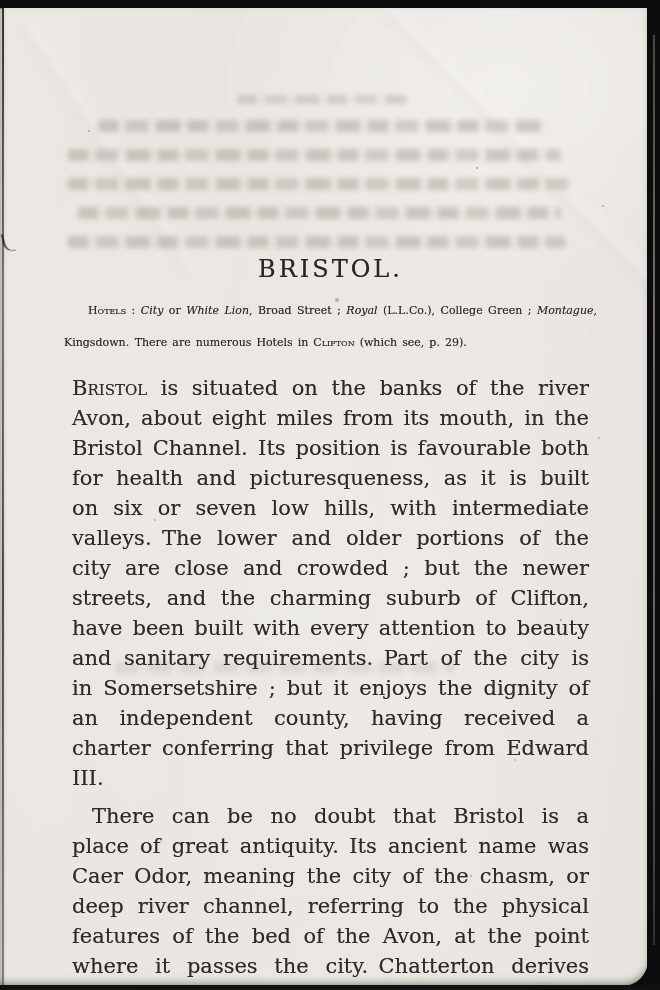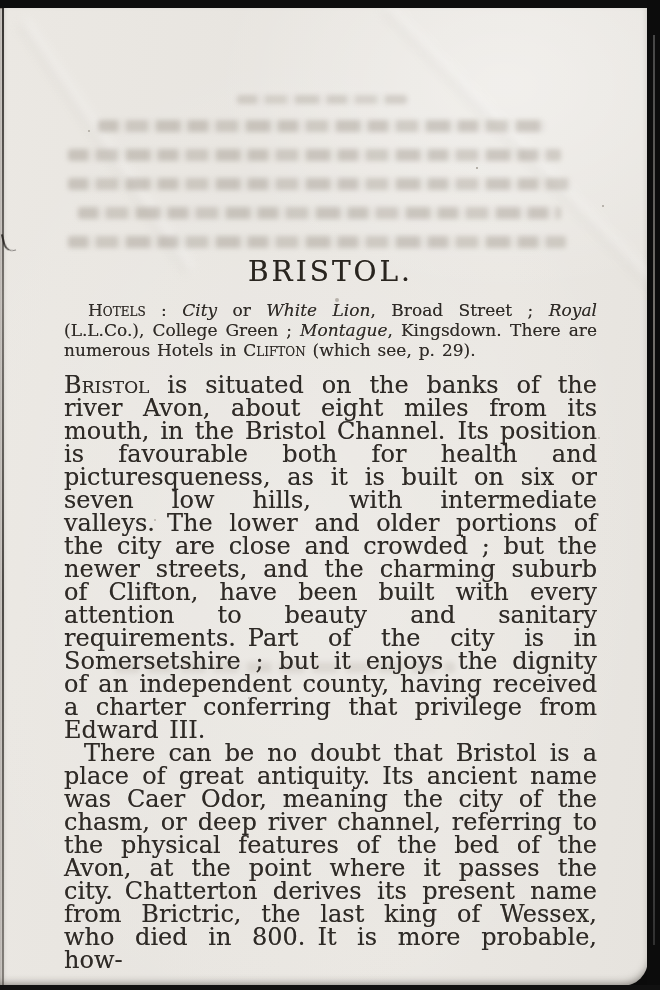--- a/index.html
+++ b/index.html
@@ -59,25 +59,25 @@
     background:rgba(85,75,62,.55);z-index:3;
     box-shadow:476px 160px 0 rgba(85,75,62,.5), 602px 198px 0 rgba(85,75,62,.45),
       88px 123px 0 rgba(85,75,62,.4), 336px 292px 0 1px rgba(85,75,62,.35),
       560px 612px 0 rgba(85,75,62,.45), 154px 512px 0 rgba(85,75,62,.35),
       470px 868px 0 rgba(85,75,62,.4), 514px 752px 0 rgba(85,75,62,.3),
       248px 690px 0 rgba(85,75,62,.3), 598px 430px 0 rgba(85,75,62,.35);}
 
   
   .content{position:absolute;left:64px;top:248px;width:533px;z-index:3;
     color:#2e2a26;text-shadow:0 0 .6px rgba(55,48,42,.55);}
-  .title{font-size:28px;font-weight:normal;letter-spacing:3px;text-align:center;
+  .title{font-size:24px;font-weight:normal;letter-spacing:3px;text-align:center;
     margin:0 0 12px 0;color:#29251f;}
-  .note{font-size:17px;line-height:20px;margin:0;text-align:justify;
+  .note{font-size:11px;line-height:32px;margin:0;text-align:justify;
     text-indent:24px;word-spacing:1.5px;}
-  .para{font-size:24px;line-height:23px;text-align:justify;word-spacing:3px;margin:0;}
+  .para{font-size:21px;line-height:30px;text-align:justify;word-spacing:3px;margin:8px;}
   .para.first{margin-top:14px;text-indent:0;}
   .para.indent{text-indent:20px;}
   .i{font-style:italic;}
   .sc{font-variant:small-caps;}
 </style>
 </head>
 <body>
 
 <div class="bar-top"></div>
 <div class="bar-right"></div>

